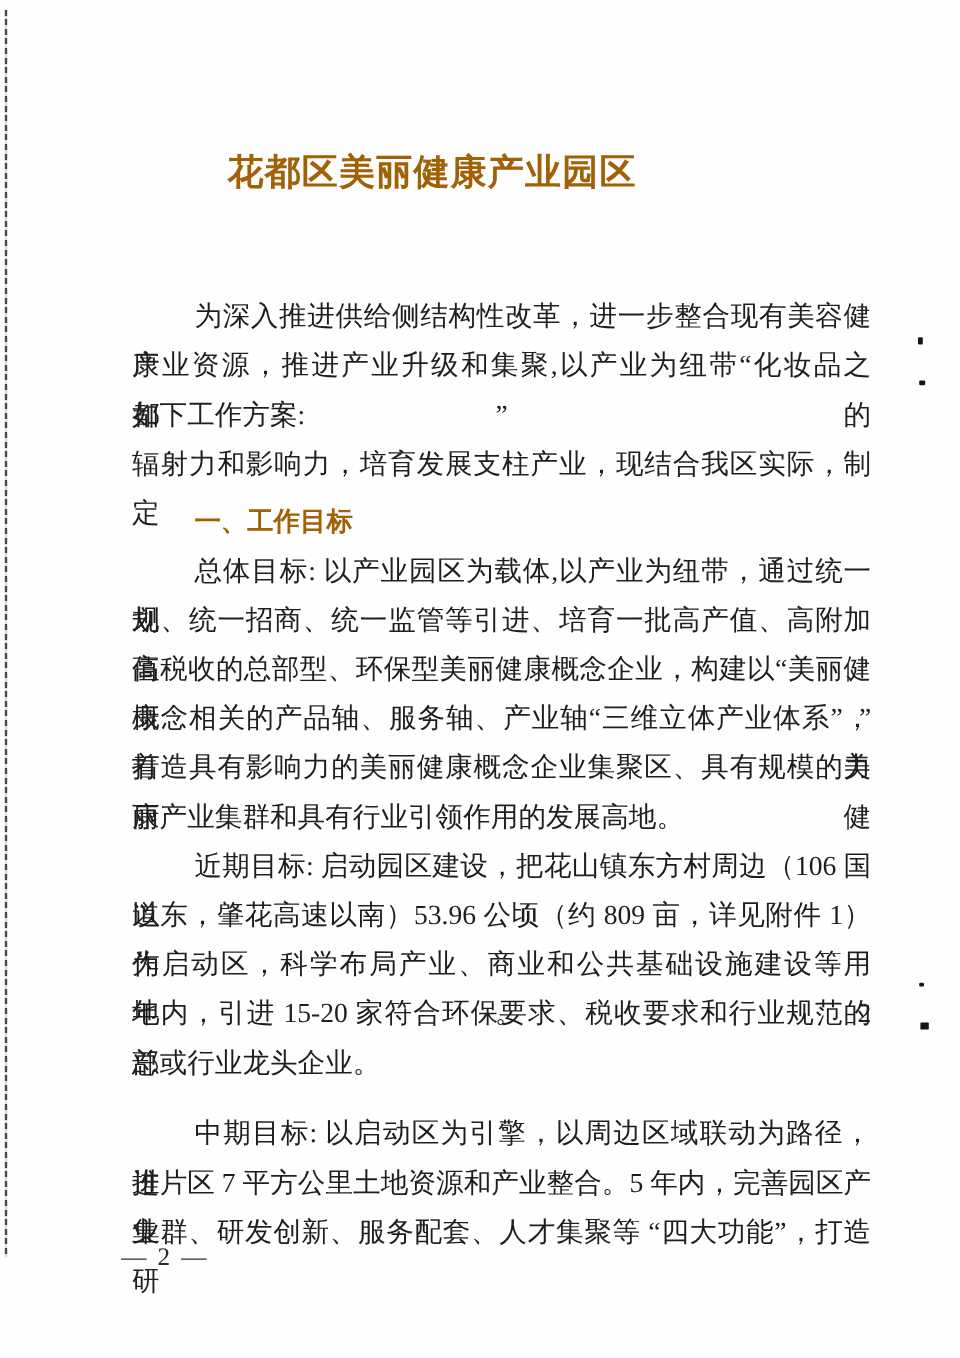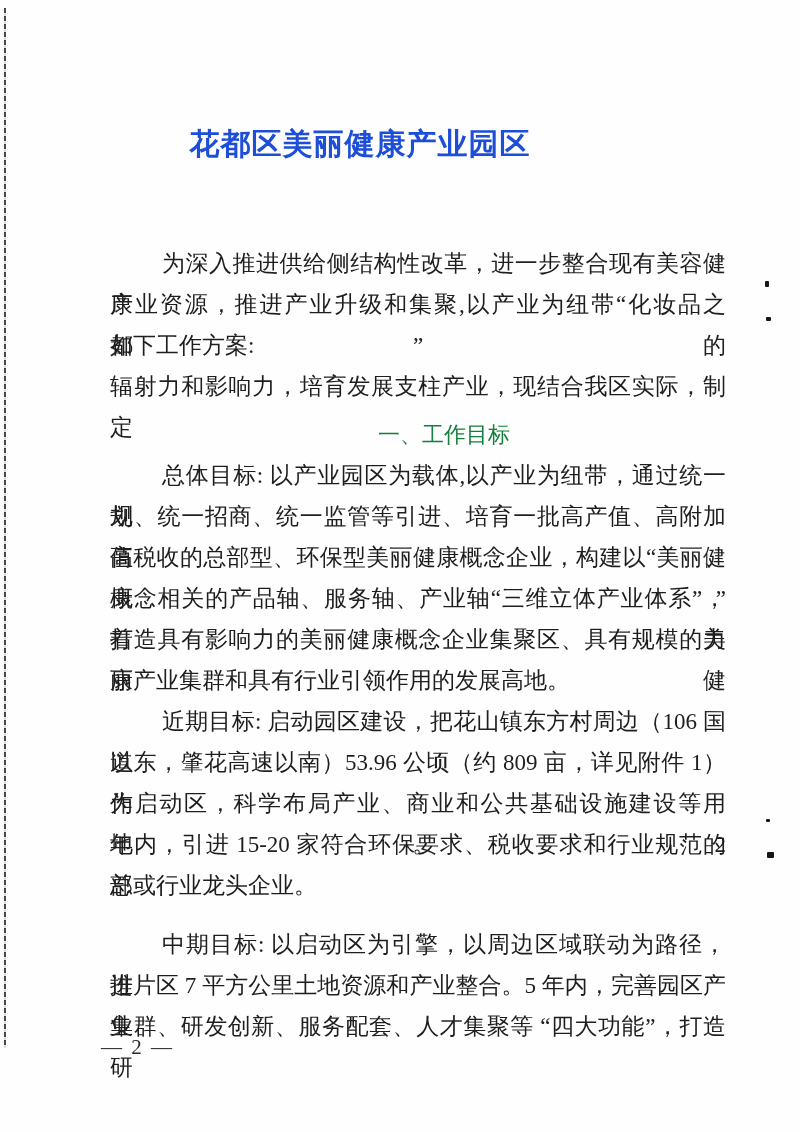--- a/index.html
+++ b/index.html
@@ -43,21 +43,21 @@
   .title-block {
     position: absolute;
     top: 121px;
     left: 0;
     width: 720px;
     text-align: center;
     font-weight: bold;
     font-size: 30px;
     line-height: 45px;
     letter-spacing: 1px;
-    color: #1d4ed8;
+    color: #a16207;
   }
   .content {
     position: absolute;
     top: 243px;
     left: 110px;
     width: 616px;
     font-size: 23px;
     color: #1e1e1e;
   }
   .line {
@@ -73,24 +73,24 @@
   }
   .line.indent {
     text-indent: 52px;
   }
   .heading-line {
     height: 41px;
     line-height: 41px;
     margin-top: 7px;
     text-indent: 52px;
     font-family: "Liberation Sans", "DejaVu Sans", sans-serif;
-    font-weight: normal;
+    font-weight: bold;
     font-size: 22px;
-    color: #15803d;
-    text-align: center;
+    color: #a16207;
+    text-align: left;
   }
   .para-mid { margin-top: 18px; }
   .footer-pagenum {
     position: absolute;
     left: 101px;
     top: 1035px;
     font-size: 21px;
     letter-spacing: 2px;
     color: #2a2a2a;
   }

